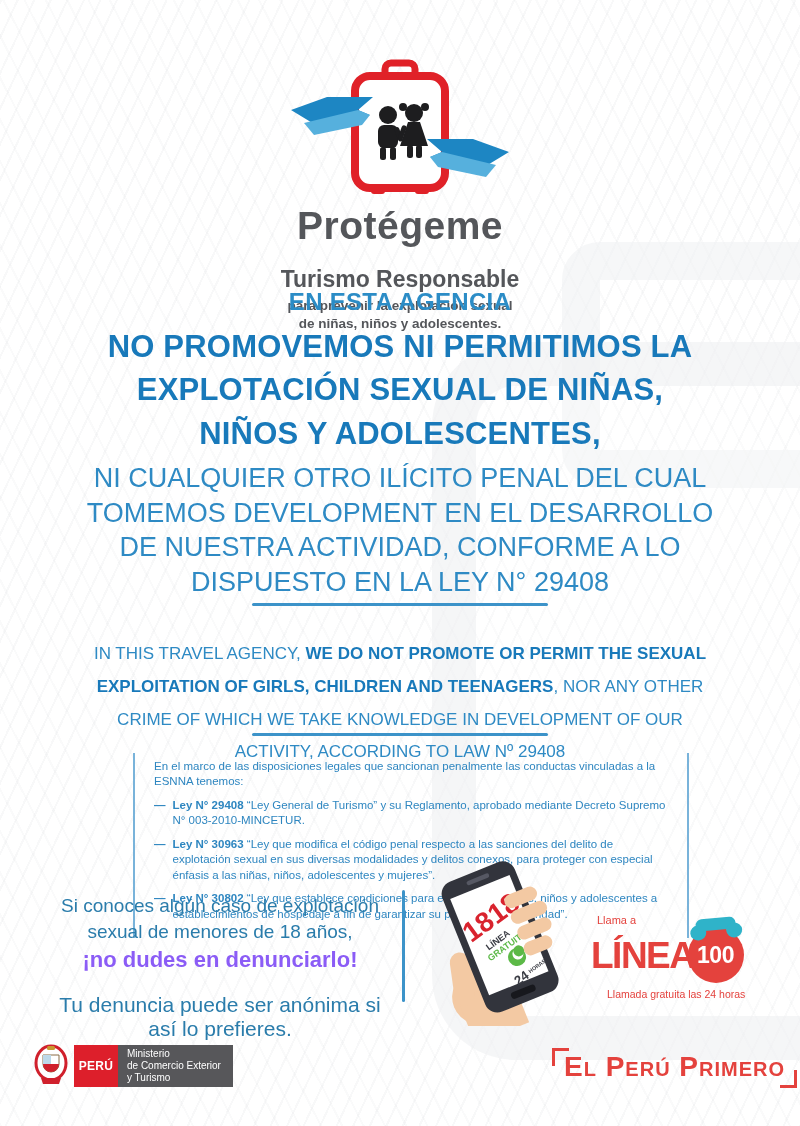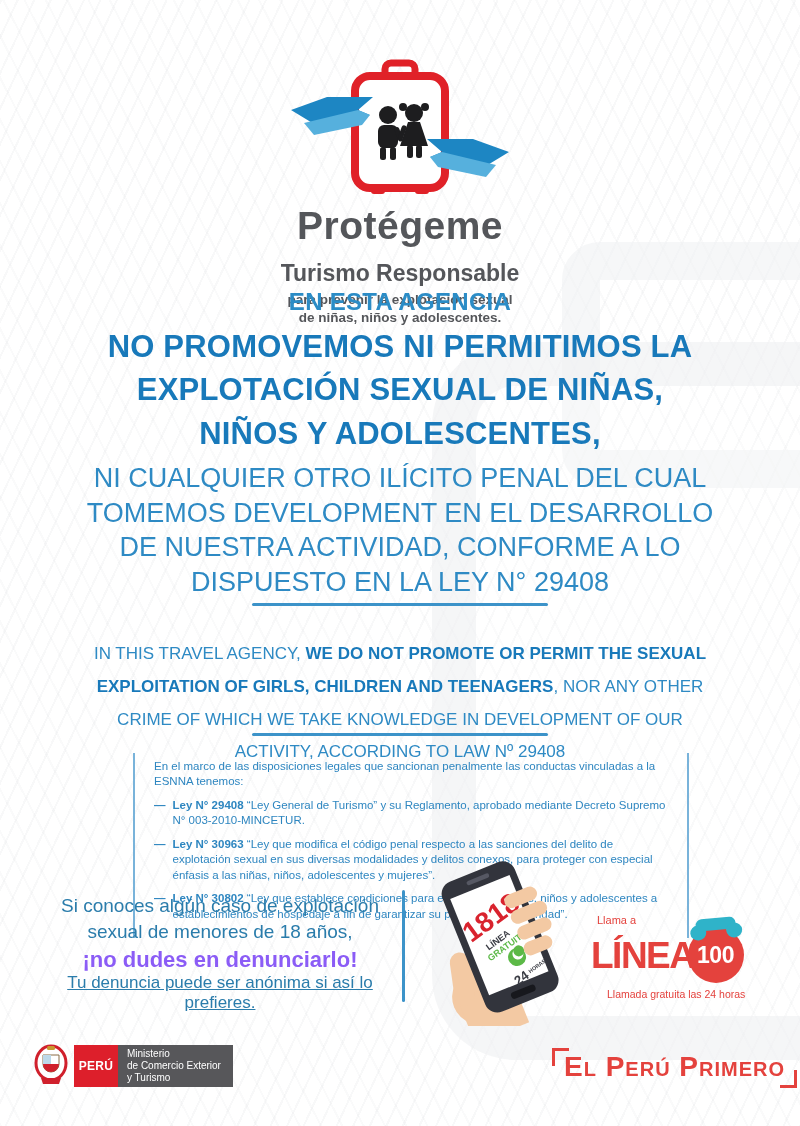--- a/index.html
+++ b/index.html
@@ -17,21 +17,21 @@
   
   .watermark-handle{position:absolute;left:562px;top:242px;width:200px;height:170px;
     border:38px solid #f0f1f3;border-radius:38px;z-index:1;opacity:.6;}
   .watermark-body{position:absolute;left:432px;top:342px;width:430px;height:630px;
     border:44px solid #f0f1f3;border-radius:84px;z-index:1;opacity:.6;background:rgba(255,255,255,.25);}
   .content{position:absolute;inset:0;z-index:2;}
 
   
   .header{position:absolute;top:58px;left:0;right:0;text-align:center;}
   .brand-title{font-size:39px;font-weight:700;color:#54565a;letter-spacing:.5px;margin-top:-6px;}
-  .brand-subtitle{font-size:23px;font-weight:700;color:#54565a;margin-top:12px;}
+  .brand-subtitle{font-size:23px;font-weight:700;color:#54565a;margin-top:18px;}
   .brand-tagline{font-size:13.5px;font-weight:700;color:#54565a;line-height:1.3;margin-top:4px;}
 
   
   .headline{position:absolute;top:288px;left:0;right:0;text-align:center;}
   .headline-intro{font-size:24px;font-weight:700;color:#2b8cc6;letter-spacing:.3px;}
   .headline-bold{margin-top:9px;}
   .headline-bold div{font-size:31px;font-weight:800;color:#1879ba;line-height:1.4;letter-spacing:.2px;}
   .headline-reg{margin-top:6px;}
   .headline-reg div{font-size:27px;font-weight:400;color:#2e8ac4;line-height:1.28;}
 
@@ -50,21 +50,21 @@
     padding:6px 19px 8px 19px;color:#2e86c0;}
   .legal-intro{font-size:11.5px;line-height:1.3;margin-bottom:9px;}
   .legal-item{display:flex;font-size:11.5px;line-height:1.35;margin-bottom:8px;}
   .legal-item .dash{font-weight:700;margin-right:7px;}
   .legal-item .law{font-weight:700;}
 
   
   .report{position:absolute;left:52px;top:893px;width:336px;text-align:center;color:#2a7cab;}
   .report-l1,.report-l2{font-size:19px;line-height:1.35;}
   .report-l3{font-size:22px;font-weight:700;color:#8b5cf6;margin-top:3px;}
-  .report-note{font-size:17px;text-decoration:underline;}
+  .report-note{font-size:21px;margin-top:20px;}
   .vdivider{position:absolute;left:402px;top:890px;width:3px;height:112px;background:#3c93c9;border-radius:2px;}
 
   .phone-art{position:absolute;left:414px;top:858px;}
 
   
   .linea100{position:absolute;left:591px;top:914px;width:185px;color:#e4423d;}
   .l100-pre{font-size:11px;margin-left:6px;}
   .l100-row{display:flex;align-items:center;margin-top:1px;}
   .l100-name{font-size:37px;font-weight:800;letter-spacing:-1.5px;line-height:1;}
   .l100-circle{position:relative;width:56px;height:56px;border-radius:50%;background:#e4423d;

